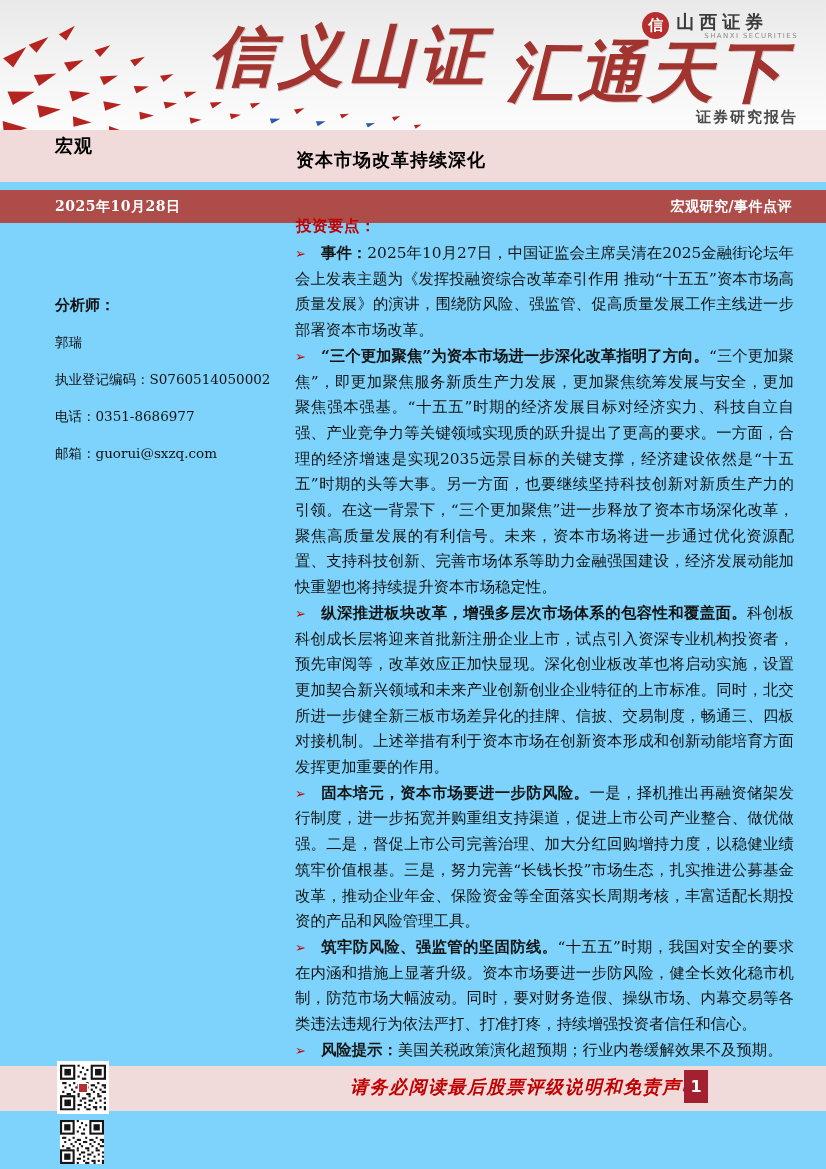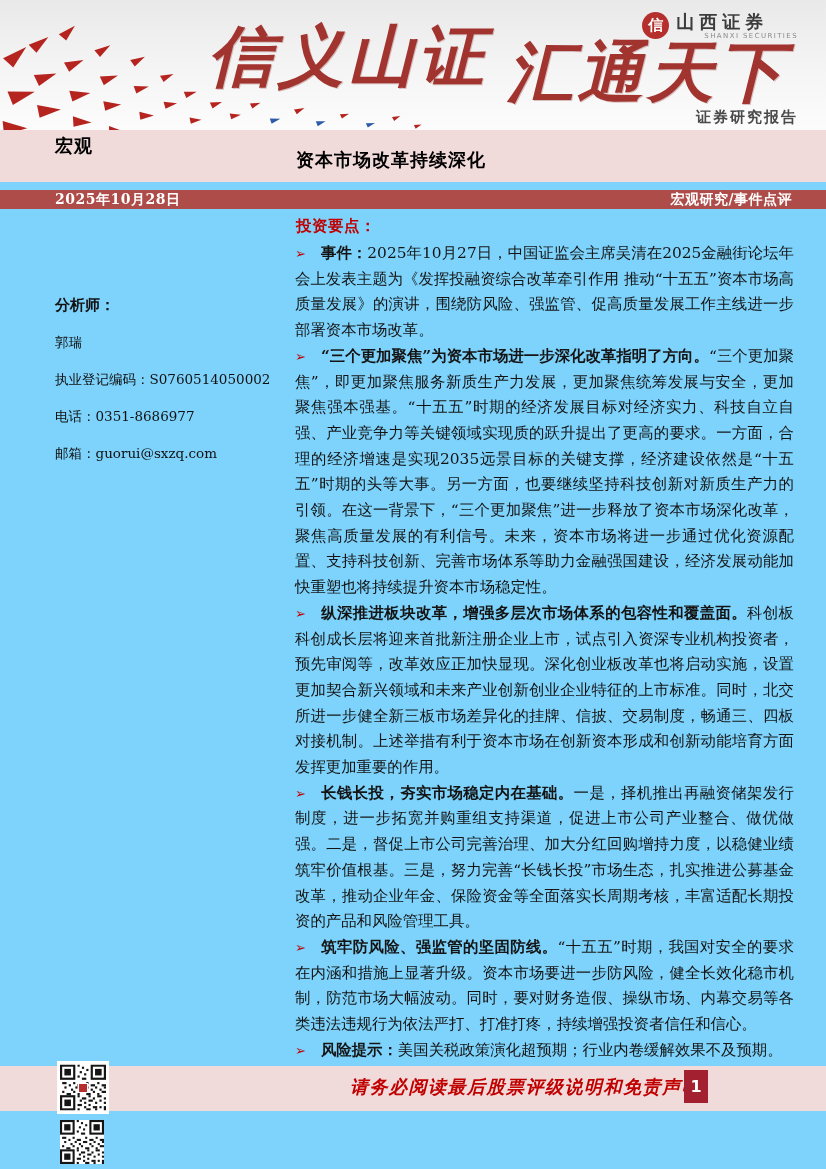--- a/index.html
+++ b/index.html
@@ -31,21 +31,21 @@
   .report-type {
     position:absolute; right:28px; top:108px; font-size:15px; font-weight:bold;
     color:#4a4a4a; letter-spacing:2px;
   }
   
   .title-band { position:absolute; left:0; top:130px; width:826px; height:52px; background:#f1dbda; }
   .category { position:absolute; left:55px; top:4px; font-size:18px; font-weight:bold; color:#000; letter-spacing:1px; }
   .doc-title { position:absolute; left:296px; top:18px; font-size:18px; font-weight:bold; color:#000; letter-spacing:1px; }
   
   .meta-band {
-    position:absolute; left:0; top:190px; width:826px; height:19px; background:#ad4c49;
+    position:absolute; left:0; top:190px; width:826px; height:33px; background:#ad4c49;
     display:flex; align-items:center; justify-content:space-between;
     color:#fff; font-weight:bold; font-size:14px;
   }
   .meta-date { margin-left:55px; letter-spacing:0.5px; }
   .meta-section { margin-right:34px; letter-spacing:0.5px; }
   
   .sidebar { position:absolute; left:55px; top:243px; width:225px; font-size:13.5px; color:#101010; }
   .sidebar .label { font-weight:bold; font-size:15px; }
   .sb-analyst-label { margin-top:53px; }
   .sb-line { margin-top:18px; line-height:19px; }
@@ -162,21 +162,21 @@
 
   <div class="content">
     <div class="highlights">投资要点：</div>
 
     <p class="bullet"><span class="marker">➢</span><span class="lead">事件：</span><span>2025年10月27日，中国证监会主席吴清在2025金融街论坛年会上发表主题为《发挥投融资综合改革牵引作用 推动“十五五”资本市场高质量发展》的演讲，围绕防风险、强监管、促高质量发展工作主线进一步部署资本市场改革。</span></p>
 
     <p class="bullet"><span class="marker">➢</span><span class="lead">“三个更加聚焦”为资本市场进一步深化改革指明了方向。</span><span>“三个更加聚焦”，即更加聚焦服务新质生产力发展，更加聚焦统筹发展与安全，更加聚焦强本强基。“十五五”时期的经济发展目标对经济实力、科技自立自强、产业竞争力等关键领域实现质的跃升提出了更高的要求。一方面，合理的经济增速是实现2035远景目标的关键支撑，经济建设依然是“十五五”时期的头等大事。另一方面，也要继续坚持科技创新对新质生产力的引领。在这一背景下，“三个更加聚焦”进一步释放了资本市场深化改革，聚焦高质量发展的有利信号。未来，资本市场将进一步通过优化资源配置、支持科技创新、完善市场体系等助力金融强国建设，经济发展动能加快重塑也将持续提升资本市场稳定性。</span></p>
 
     <p class="bullet"><span class="marker">➢</span><span class="lead">纵深推进板块改革，增强多层次市场体系的包容性和覆盖面。</span><span>科创板科创成长层将迎来首批新注册企业上市，试点引入资深专业机构投资者，预先审阅等，改革效应正加快显现。深化创业板改革也将启动实施，设置更加契合新兴领域和未来产业创新创业企业特征的上市标准。同时，北交所进一步健全新三板市场差异化的挂牌、信披、交易制度，畅通三、四板对接机制。上述举措有利于资本市场在创新资本形成和创新动能培育方面发挥更加重要的作用。</span></p>
 
-    <p class="bullet"><span class="marker">➢</span><span class="lead">长钱长投，夯实市场稳定内在基础。</span><span>一是，择机推出再融资储架发行制度，进一步拓宽并购重组支持渠道，促进上市公司产业整合、做优做强。二是，督促上市公司完善治理、加大分红回购增持力度，以稳健业绩筑牢价值根基。三是，努力完善“长钱长投”市场生态，扎实推进公募基金改革，推动企业年金、保险资金等全面落实长周期考核，丰富适配长期投资的产品和风险管理工具。</span></p>
+    <p class="bullet"><span class="marker">➢</span><span class="lead">固本培元，资本市场要进一步防风险。</span><span>一是，择机推出再融资储架发行制度，进一步拓宽并购重组支持渠道，促进上市公司产业整合、做优做强。二是，督促上市公司完善治理、加大分红回购增持力度，以稳健业绩筑牢价值根基。三是，努力完善“长钱长投”市场生态，扎实推进公募基金改革，推动企业年金、保险资金等全面落实长周期考核，丰富适配长期投资的产品和风险管理工具。</span></p>
 
     <p class="bullet"><span class="marker">➢</span><span class="lead">筑牢防风险、强监管的坚固防线。</span><span>“十五五”时期，我国对安全的要求在内涵和措施上显著升级。资本市场要进一步防风险，健全长效化稳市机制，防范市场大幅波动。同时，要对财务造假、操纵市场、内幕交易等各类违法违规行为依法严打、打准打疼，持续增强投资者信任和信心。</span></p>
 
     <p class="bullet"><span class="marker">➢</span><span class="lead">风险提示：</span><span>美国关税政策演化超预期；行业内卷缓解效果不及预期。</span></p>
   </div>
 
   <div class="footer-band"></div>
   <div class="disclaimer">请务必阅读最后股票评级说明和免责声明</div>
   <div class="page-num">1</div>
 

